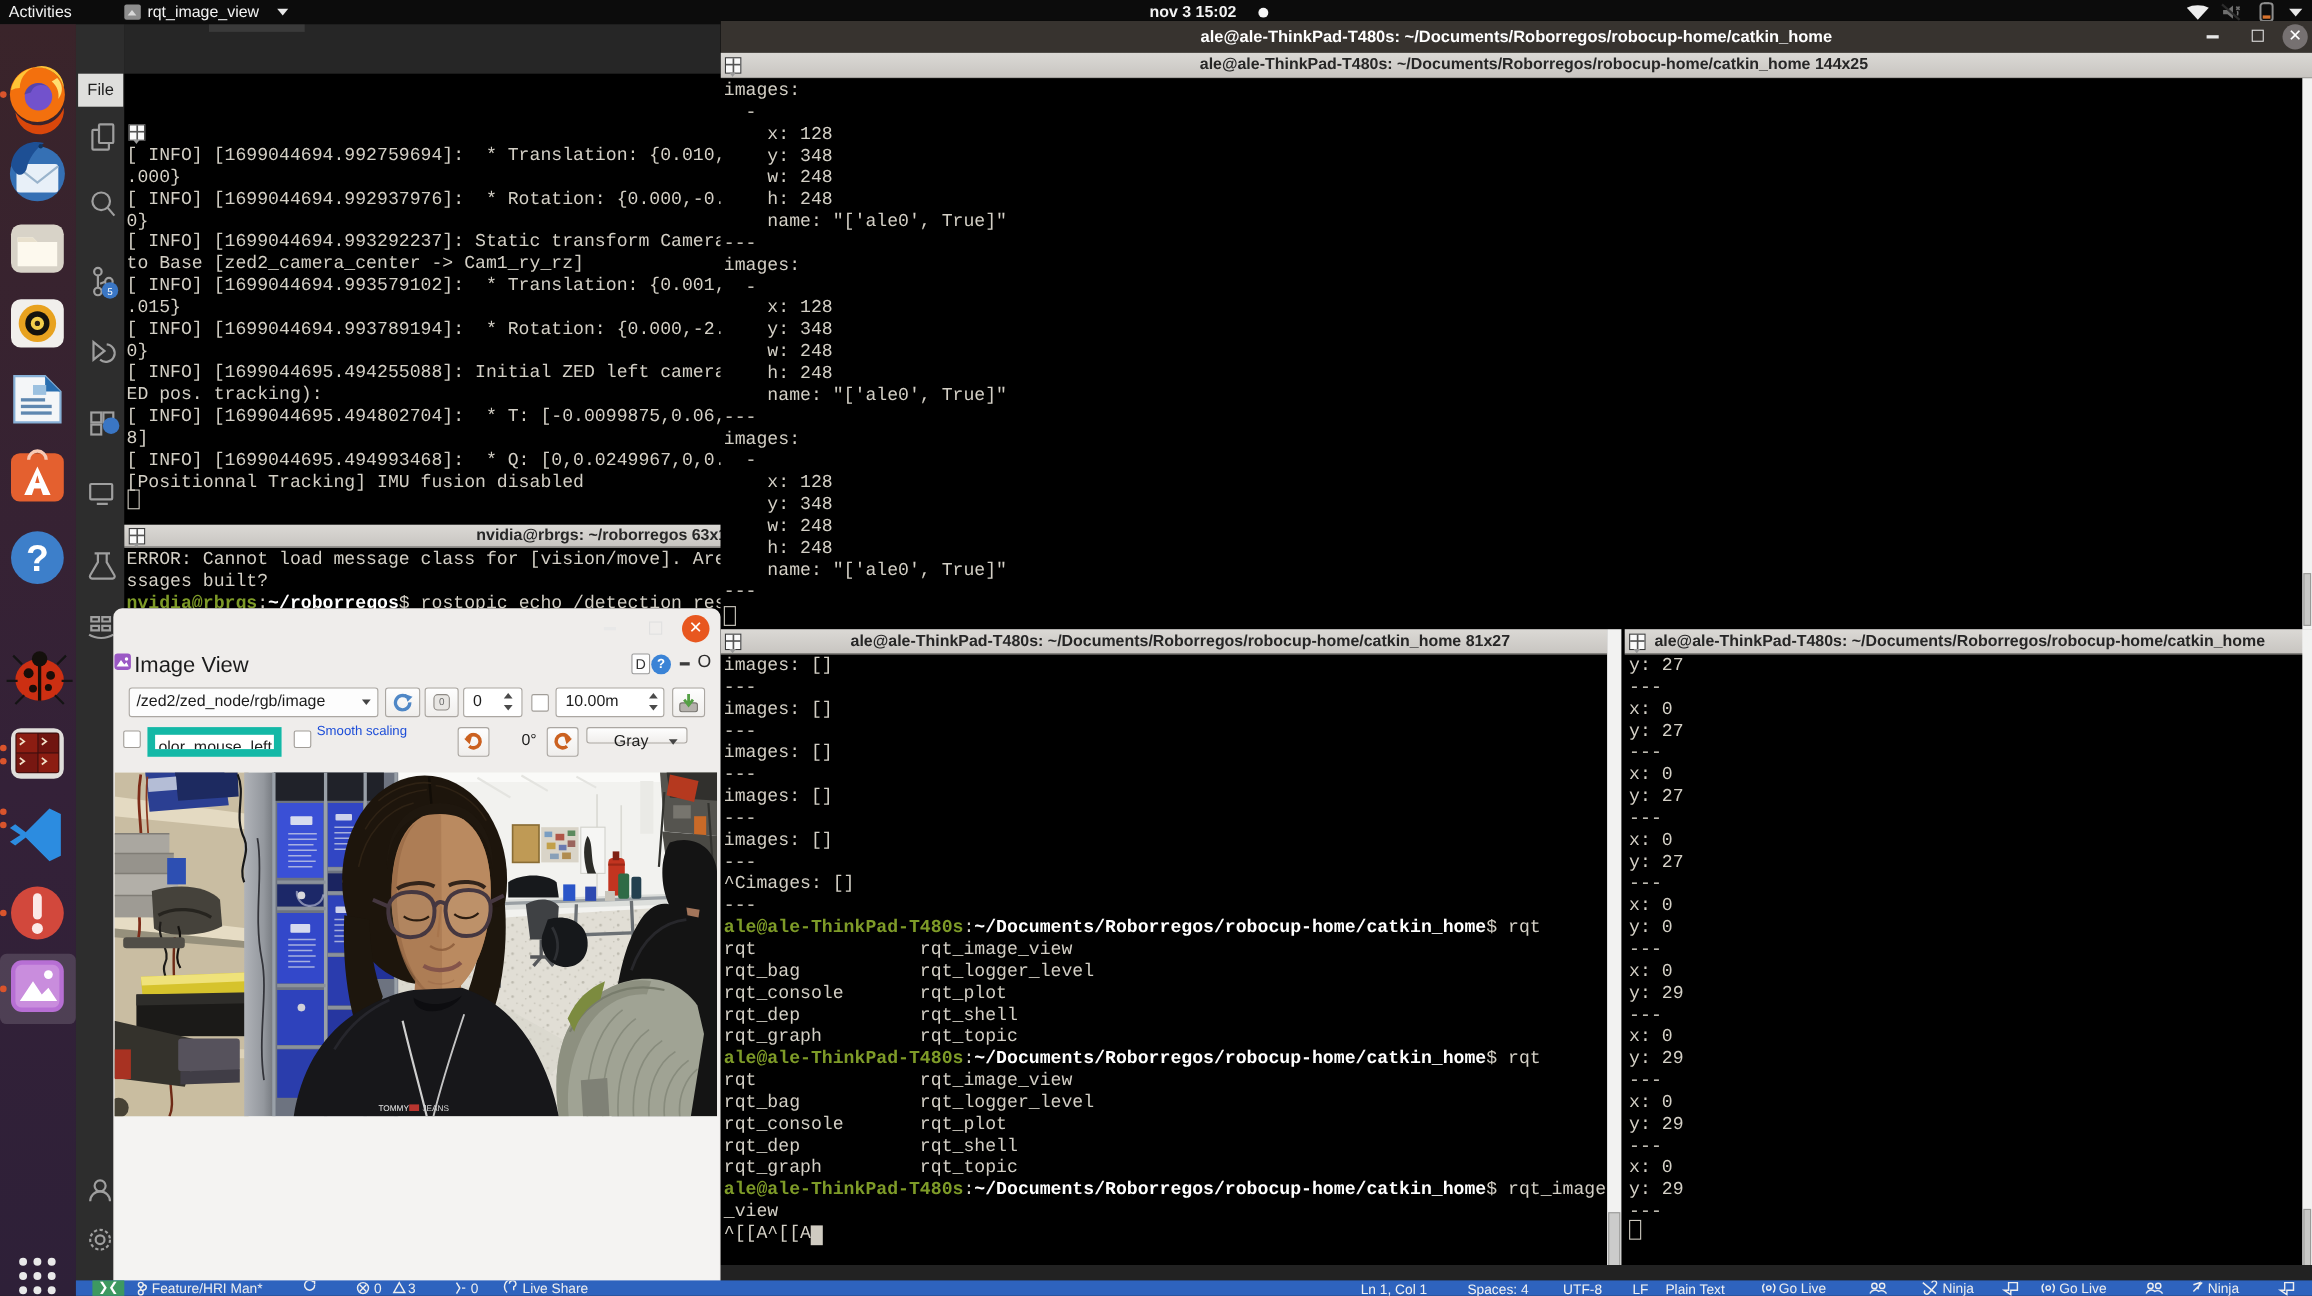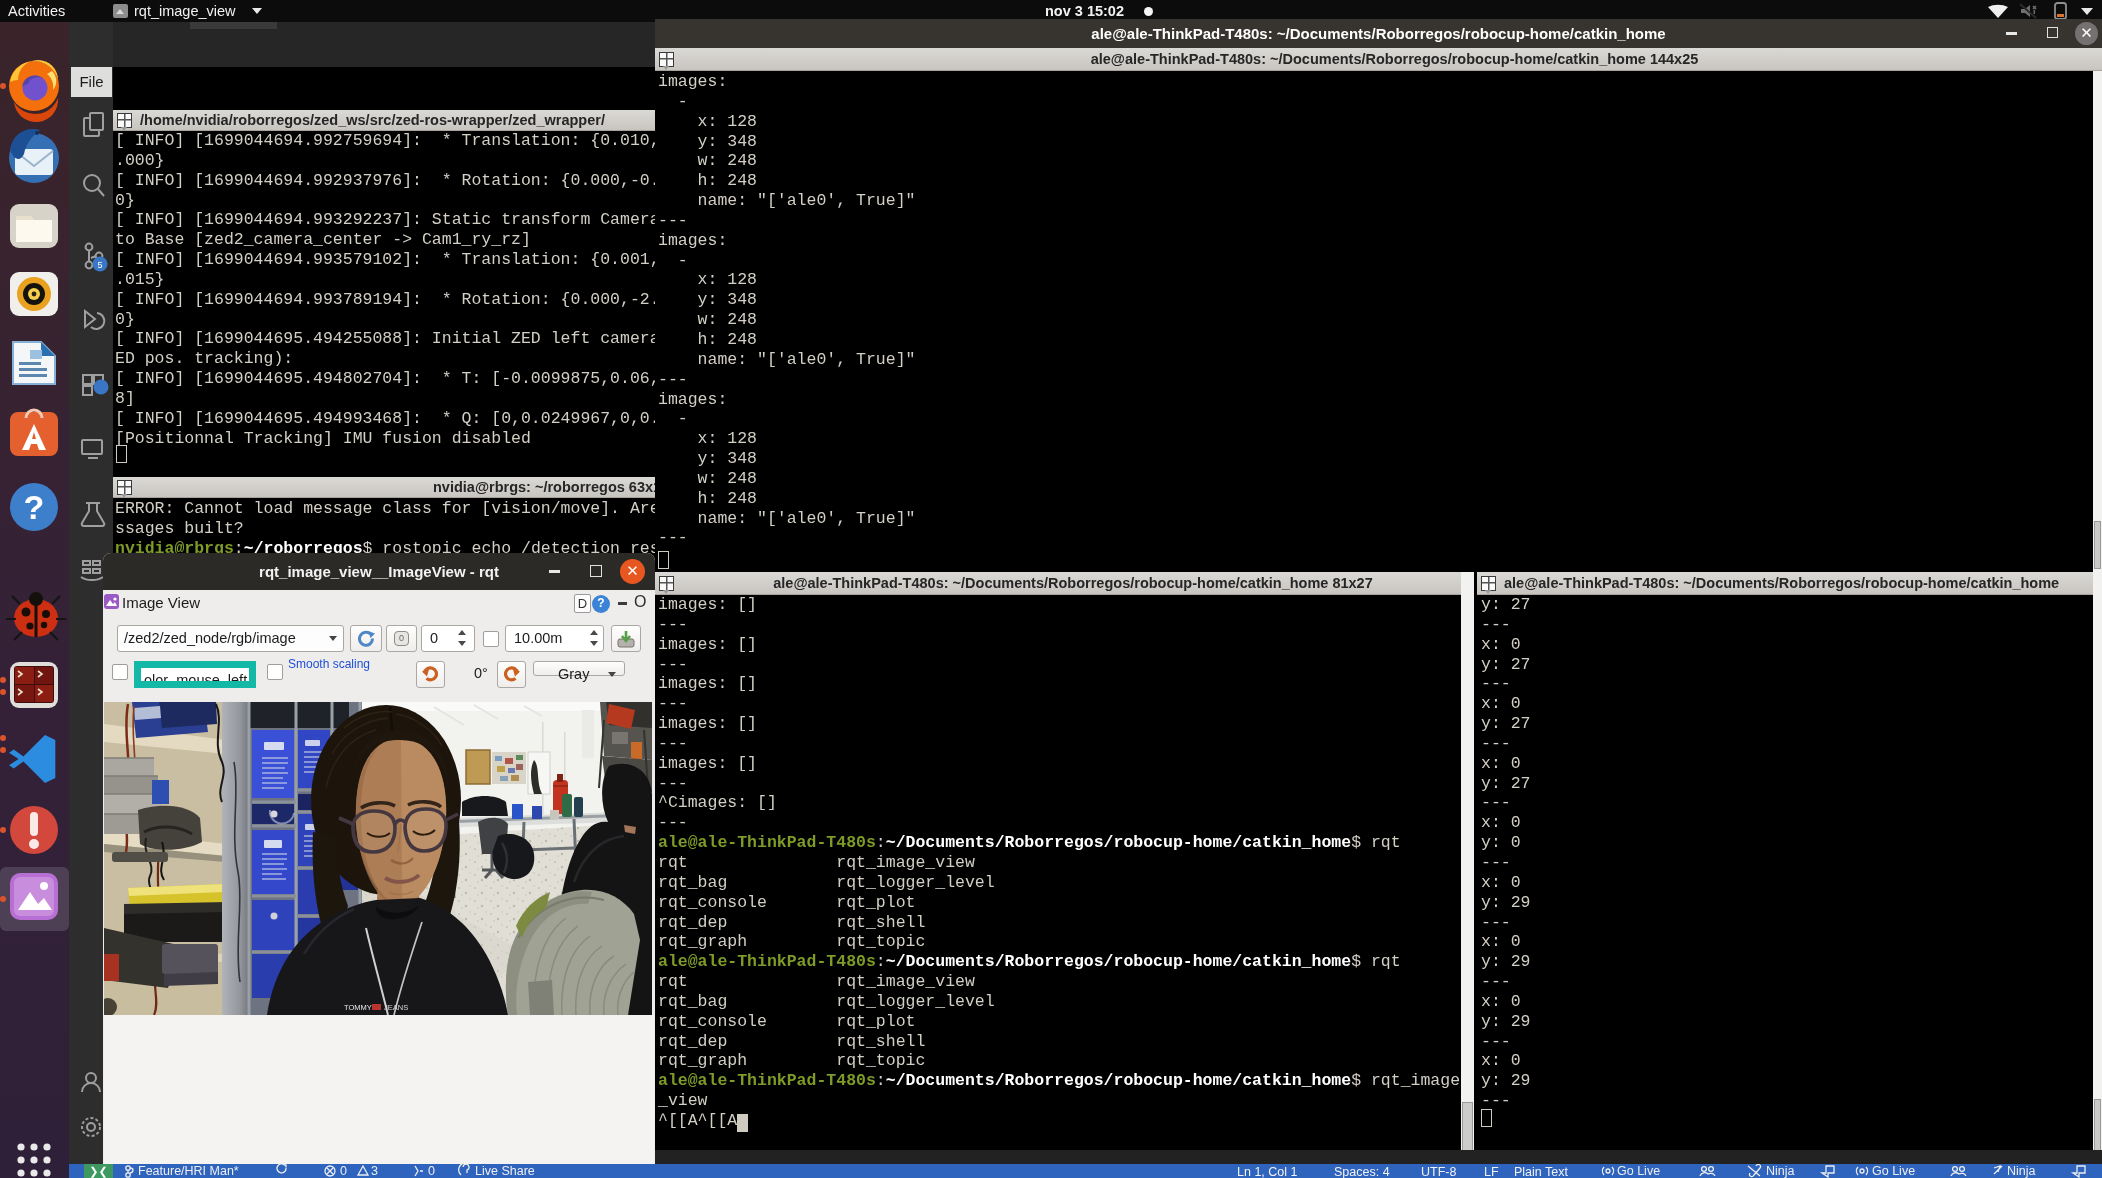--- a/index.html
+++ b/index.html
@@ -163,21 +163,20 @@
         <circle cx="34" cy="1138" r="3.6"></circle>
         <circle cx="47" cy="1138" r="3.6"></circle>
 <circle cx="21" cy="1151" r="3.6"></circle>
         <circle cx="34" cy="1151" r="3.6"></circle>
         <circle cx="47" cy="1151" r="3.6"></circle>
 </g>
 </svg>
 </div>
 
 <div class="a" style="left:113px;top:67px;width:547px;height:1020px;background:#000">
-<div class="a ptitle" style="left:0;top:43px;width:547px;height:21px;line-height:20px;padding-left:27px;text-align:left">/home/nvidia/roborregos/zed_ws/src/zed-ros-wrapper/zed_wrapper/</div>
 <span class="gicon" style="left:4px;top:46px"></span>
 <div class="a mono" style="left:2px;top:64px">[ INFO] [1699044694.992759694]:  * Translation: {0.010,
 .000}
 [ INFO] [1699044694.992937976]:  * Rotation: {0.000,-0.
 0}
 [ INFO] [1699044694.993292237]: Static transform Camera
 to Base [zed2_camera_center -&gt; Cam1_ry_rz]
 [ INFO] [1699044694.993579102]:  * Translation: {0.001,
 .015}
 [ INFO] [1699044694.993789194]:  * Rotation: {0.000,-2.
@@ -293,30 +292,29 @@
 ---
 x: 0
 y: 29
 ---</div>
 <span class="curh" style="left:826px;top:1090px"></span>
 <div class="a" style="left:1438px;top:553px;width:9px;height:611px;background:#f2f2f1"></div>
 <div class="a" style="left:1439px;top:1080px;width:7px;height:80px;background:#c9c9c7;border:1px solid #9a9a98"></div>
 </div>
 
 <div class="a" style="left:103px;top:553px;width:552px;height:613px;background:#efedeb;border-radius:8px 8px 0 0">
-<div class="a" style="left:0;top:0;width:552px;height:37px;background:#2c2a27;border-radius:8px 8px 0 0;color:#f2f2f2;font-weight:bold;font-size:15px;text-align:center;line-height:37px">rqt_image_view__ImageView - rqt</div>
 <div class="a" style="left:446px;top:17px;width:11px;height:2.5px;background:#e8e8e8"></div>
 <div class="a" style="left:487px;top:12px;width:12px;height:12px;border:1.5px solid #e0e0e0"></div>
 <div class="a" style="left:517px;top:6px;width:25px;height:25px;border-radius:50%;background:#e8571f;color:#fff;text-align:center;line-height:24px;font-size:15px">✕</div>
 <div class="a" style="left:1px;top:41px;width:15px;height:15px;background:#9b59c5;border-radius:3px"></div>
 <svg class="a" style="left:2px;top:43px" width="13" height="11" viewBox="0 0 13 11">
       <path d="M1 10 L5 4 L8 8 L10 6 L12 10 z" fill="#fff"></path>
       <circle cx="10" cy="3" r="1.6" fill="#fff"></circle>
     </svg>
-<div class="a" style="left:19px;top:41px;font-size:15px;color:#1b1b1b">Image View</div>
+<div class="a" style="left:19px;top:41px;font-size:20px;color:#1b1b1b">Image View</div>
 <div class="a" style="left:471px;top:41px;width:17px;height:19px;background:#fdfdfd;border:1px solid #9a9a9a;border-radius:2px;font-size:13px;color:#333;text-align:center;line-height:18px">D</div>
 <div class="a" style="left:489px;top:42px;width:18px;height:18px;border-radius:50%;background:#3a83d6;color:#fff;font-size:12px;font-weight:bold;text-align:center;line-height:17px">?</div>
 <div class="a" style="left:515px;top:49px;width:9px;height:2.5px;background:#3c3c3c"></div>
 <div class="a" style="left:531px;top:40px;font-size:16px;color:#2c2c2c">O</div>
 
 <div class="a" style="left:14px;top:72px;width:227px;height:27px;background:#fdfdfd;border:1px solid #aba7a2;border-radius:3px;font-size:14.5px;color:#1c1c1c;line-height:25px;padding-left:6px;overflow:hidden">/zed2/zed_node/rgb/image<span class="a" style="right:6px;top:10px;width:0;height:0;border-left:4.5px solid transparent;border-right:4.5px solid transparent;border-top:5.5px solid #444"></span></div>
 <div class="a" style="left:247px;top:72px;width:32px;height:27px;background:linear-gradient(#fefefe,#f0eeec);border:1px solid #aba7a2;border-radius:3px"></div>
 <svg class="a" style="left:254px;top:77px" width="19" height="17" viewBox="0 0 19 17">
       <path d="M15.5 8.5 a6.5 6.5 0 1 1 -2.2 -4.6" fill="none" stroke="#4f87c6" stroke-width="3"></path>
       <path d="M11 1 L18 3.5 L13.5 8 z" fill="#4f87c6"></path>

